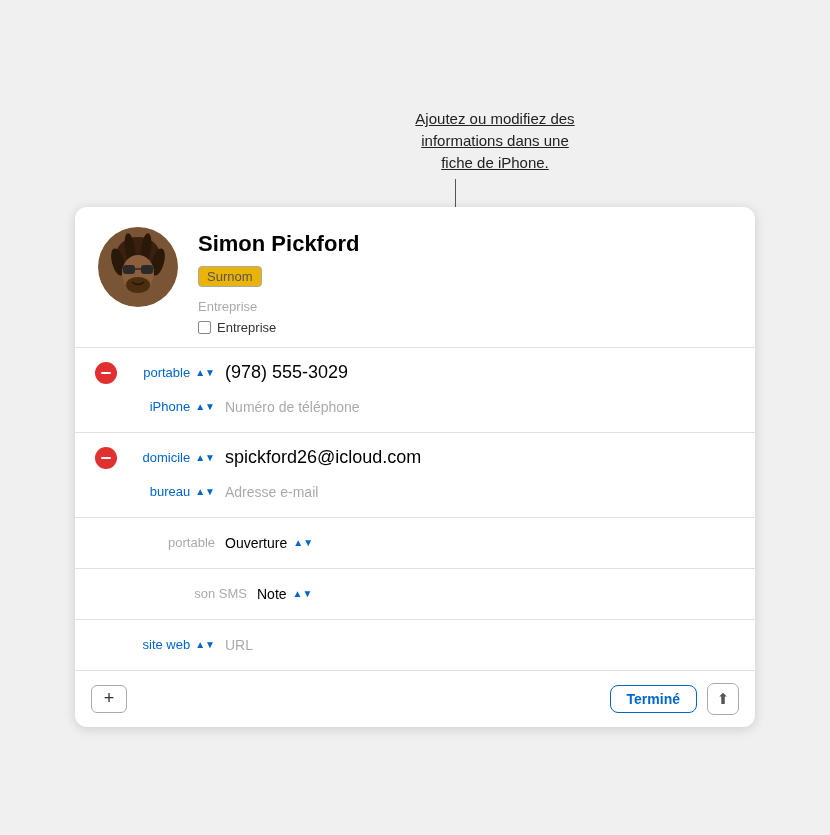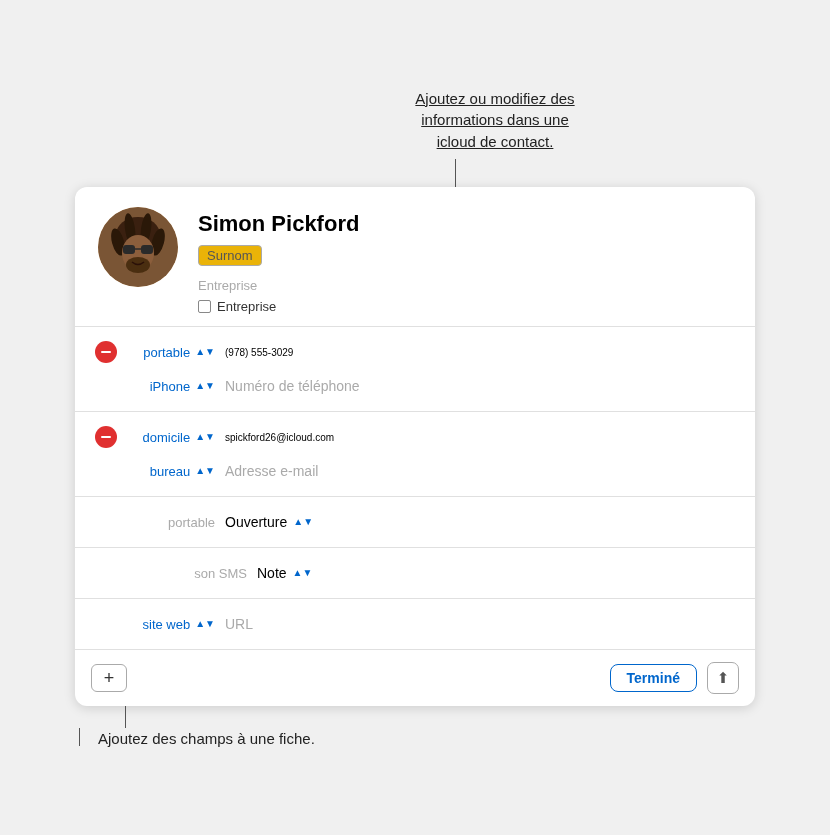--- a/index.html
+++ b/index.html
@@ -168,21 +168,21 @@
     .stepper-icon {
       font-size: 10px;
       color: #0066cc;
       display: flex;
       flex-direction: column;
       line-height: 1;
       margin-left: 2px;
     }
 
     .field-value {
-      font-size: 10px;
+      font-size: 18px;
       color: #000;
       flex: 1;
     }
 
     .field-placeholder {
       font-size: 14px;
       color: #aaa;
       flex: 1;
     }
 
@@ -270,21 +270,21 @@
 </head>
 <body>
 
 <div class="outer-container">
 
   <div style="display:flex; flex-direction:column; align-items:center; width:680px; margin-bottom:0;">
     <div style="align-self:center; margin-left:80px; text-align:center;">
       <div class="top-annotation">
         <span>Ajoutez ou modifiez des</span><br>
         <span>informations dans une</span><br>
-        <span>icloud de contact.</span>
+        <span>fiche de iPhone.</span>
       </div>
     </div>
     <div style="width:1px; height:28px; background:#555; margin-left:80px;"></div>
   </div>
 
   <div class="card">
 
     <div class="card-header">
       <div class="avatar">
         <svg width="80" height="80" viewBox="0 0 80 80" xmlns="http://www.w3.org/2000/svg">
@@ -409,20 +409,13 @@
 
     <div class="card-toolbar">
       <button class="add-btn">+</button>
       <div class="toolbar-right">
         <button class="done-btn">Terminé</button>
         <button class="share-btn">⬆</button>
       </div>
     </div>
   </div>
 
-  <div class="bottom-annotation-container">
-    <div style="width:1px; height:22px; background:#555; margin-left:50px;"></div>
-    <div style="display:flex; align-items:flex-start; padding-left:4px;">
-      <div style="width:1px; height:18px; background:#555; margin-top:0; margin-right:8px;"></div>
-      <span class="bottom-annotation">Ajoutez des champs à une fiche.</span>
-    </div>
-  </div>
 </div>
 
 </body></html>

